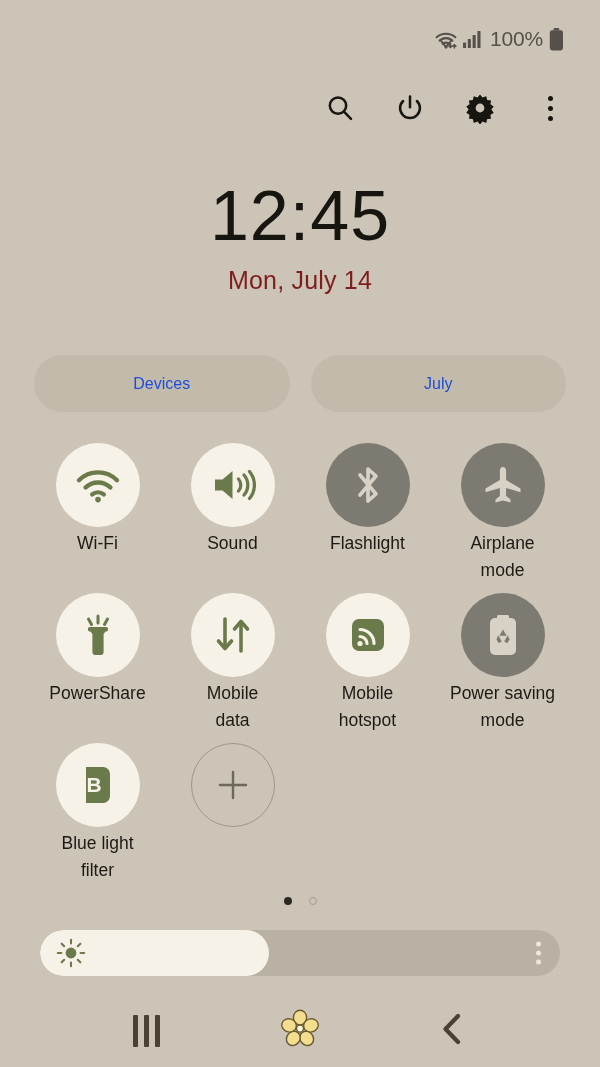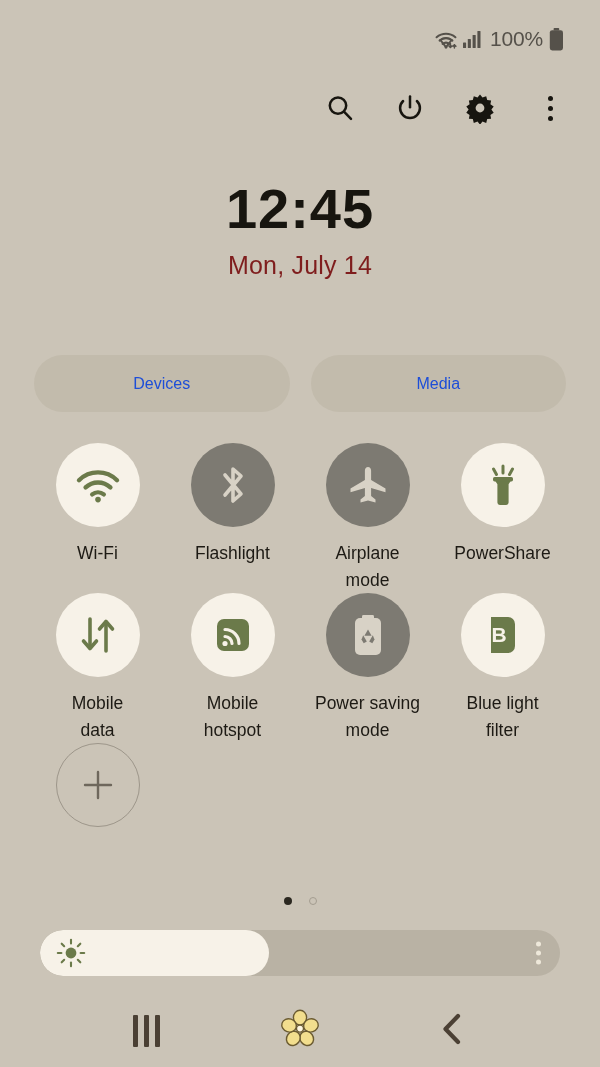--- a/index.html
+++ b/index.html
@@ -41,21 +41,21 @@
   }
   .kebab { display:flex; flex-direction:column; gap:5px; align-items:center; }
   .kebab i { width:5px; height:5px; border-radius:50%; background:#17150f; display:block; }
 
   
   #clock-block {
     position:absolute; top:180px; left:0; right:0;
     text-align:center;
   }
   #clock-time {
-    font-size:56px; font-weight:700; color:#17150f;
+    font-size:70px; font-weight:400; color:#17150f;
     letter-spacing:1px; line-height:1.05;
   }
   #clock-date {
     font-size:25px; font-weight:400; color:#7f1d1d;
     margin-top:12px; letter-spacing:0.2px;
   }
 
   
   #pill-row {
     position:absolute; top:355px; left:34px; right:34px;
@@ -84,21 +84,21 @@
     display:flex; align-items:center; justify-content:center;
     flex:0 0 auto;
   }
   .tile-circle.on  { background:#f7f2e8; }
   .tile-circle.off { background:#7d7a72; }
   .tile-circle.add {
     background:transparent;
     border:1.5px solid #9d968a;
   }
   .tile-label {
-    margin-top:13px;
+    margin-top:3px;
     font-size:17.5px; line-height:1.55;
     color:#1d1a14; text-align:center;
     max-width:130px;
   }
 
   
   #page-dots {
     position:absolute; top:897px; left:0; right:0;
     display:flex; justify-content:center; align-items:center; gap:17px;
   }
@@ -209,36 +209,49 @@
     </div>
   </div>
 
   <div id="clock-block">
     <div id="clock-time">12:45</div>
     <div id="clock-date">Mon, July 14</div>
   </div>
 
   <div id="pill-row">
     <div class="pill">Devices</div>
-    <div class="pill">Media</div>
+    <div class="pill">July</div>
   </div>
 
   <div id="toggle-grid">
       <div class="tile">
         <div class="tile-circle on">
           <svg width="46" height="38" viewBox="0 0 46 38">
         <g fill="none" stroke="#6b7a4a" stroke-width="4.4" stroke-linecap="round">
           <path d="M4 14.2 a27 27 0 0 1 38 0"></path>
           <path d="M10.6 21.4 a18 18 0 0 1 24.8 0"></path>
           <path d="M17.2 28.4 a9.2 9.2 0 0 1 11.6 0"></path>
         </g>
         <circle cx="23" cy="33.6" r="2.8" fill="#6b7a4a"></circle>
           </svg>
         </div>
         <div class="tile-label">Wi-Fi</div>
+      </div>
+      <div class="tile">
+        <div class="tile-circle on">
+          <svg width="46" height="40" viewBox="0 0 46 40">
+        <path d="M5 14.5 h7.5 L22.5 6 v28 l-10-8.5 H5 Z" fill="#6b7a4a"></path>
+        <g fill="none" stroke="#6b7a4a" stroke-width="3.3" stroke-linecap="round">
+          <path d="M28.5 14 a9 9 0 0 1 0 12"></path>
+          <path d="M34 10 a15 15 0 0 1 0 20"></path>
+          <path d="M39.5 6.5 a21 21 0 0 1 0 27"></path>
+        </g>
+          </svg>
+        </div>
+        <div class="tile-label">Sound</div>
       </div>
       <div class="tile">
         <div class="tile-circle off">
           <svg width="34" height="44" viewBox="0 0 34 44">
         <path d="M9 12 L25 31 L17 38 V6 L25 13 L9 32" fill="none" stroke="#d8d2c6" stroke-width="3.6" stroke-linecap="round" stroke-linejoin="round"></path>
           </svg>
         </div>
         <div class="tile-label">Flashlight</div>
       </div>
       <div class="tile">

